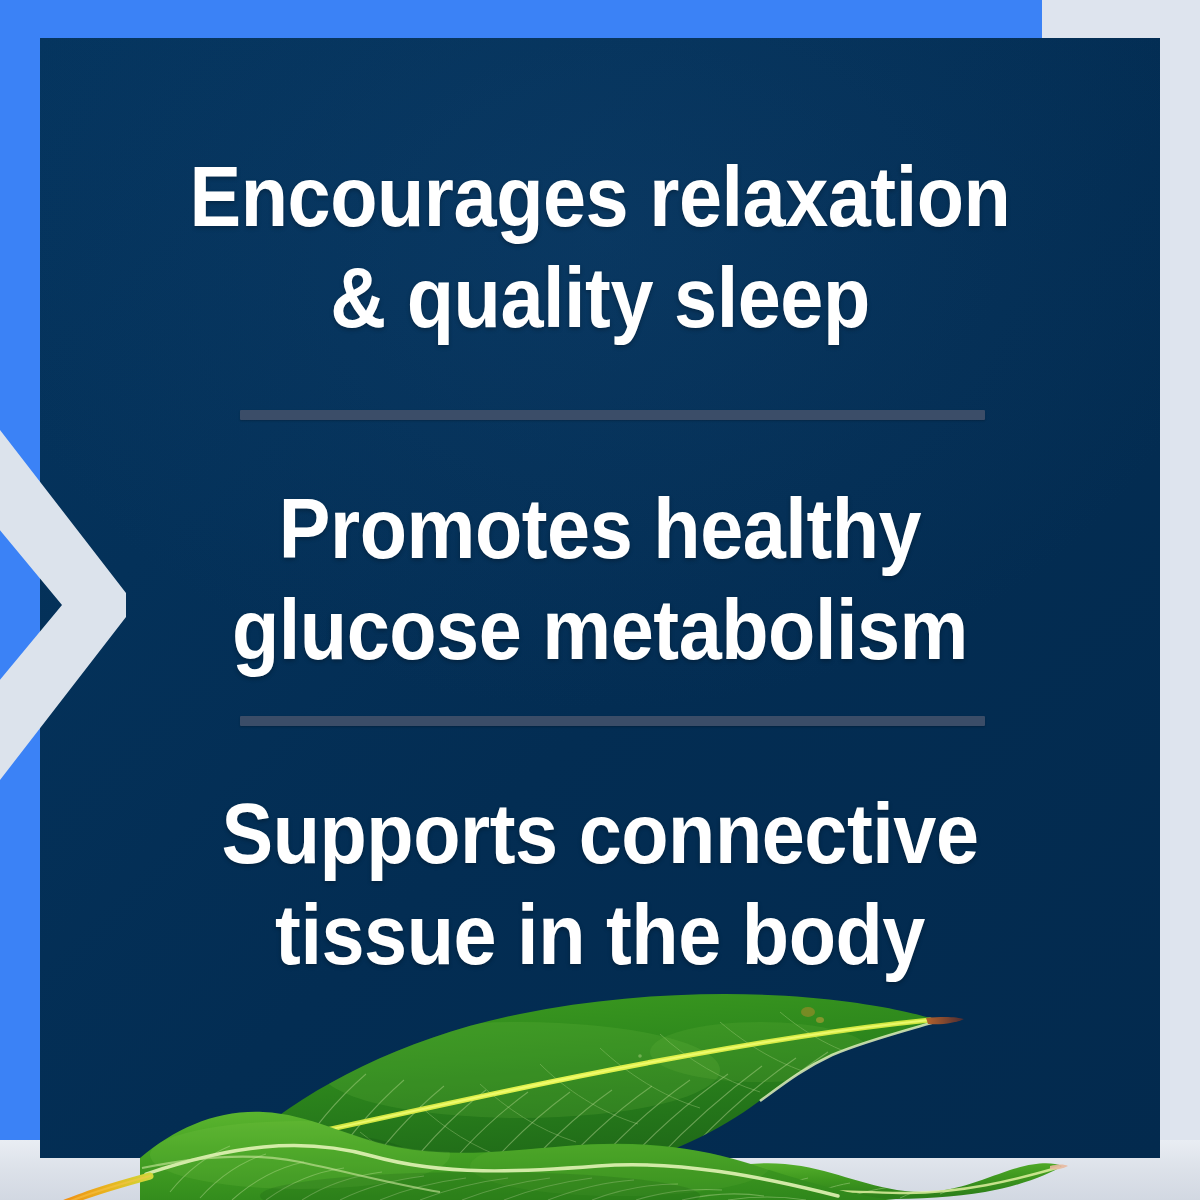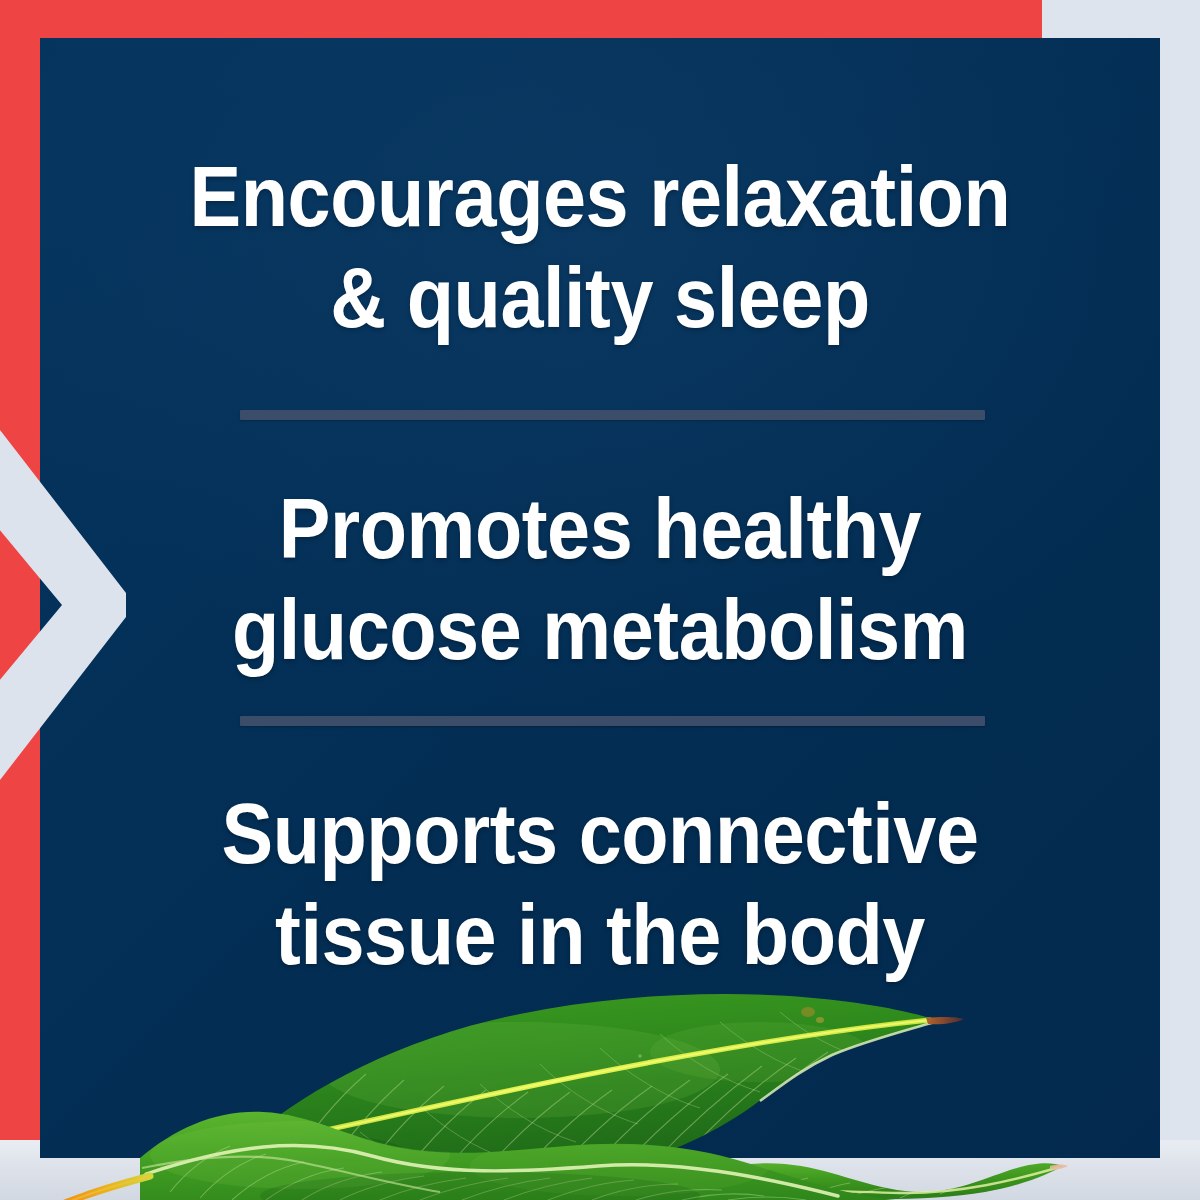--- a/index.html
+++ b/index.html
@@ -11,21 +11,21 @@
     height: 1200px;
     overflow: hidden;
     background: #dee4ee;
     font-family: "Liberation Sans", sans-serif;
   }
 
   #stage {
     position: relative;
     width: 1042px;
     height: 1200px;
-    background: #ef4444;
+    background: #3b82f6;
   }
 
   
   .shelf {
     position: absolute;
     left: 0;
     top: 1140px;
     width: 1200px;
     height: 60px;
     background: linear-gradient(180deg, #e9edf3 0%, #dde2ea 45%, #d2d8e2 100%);

